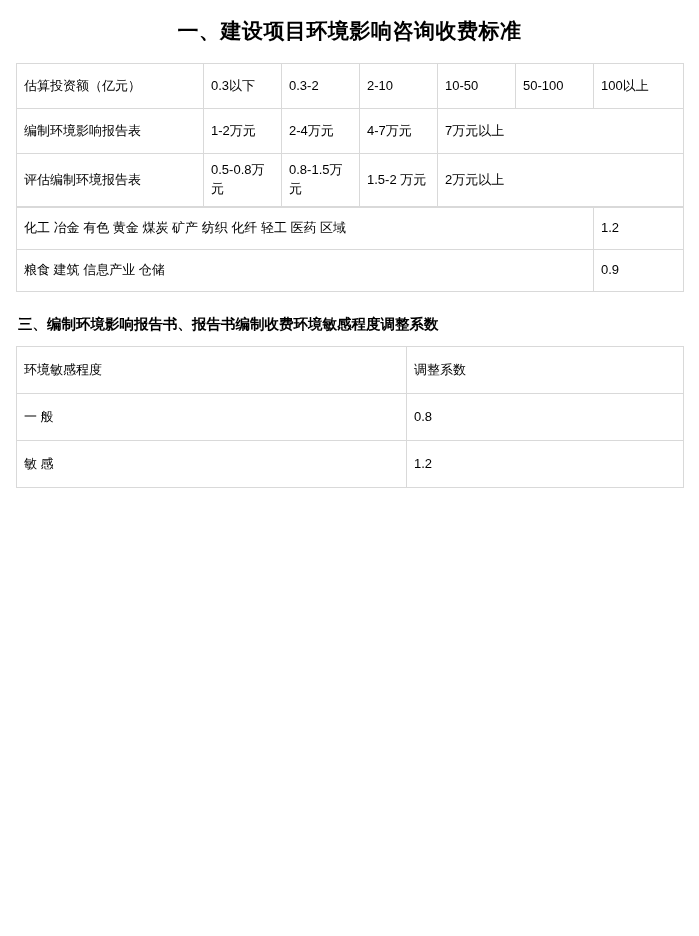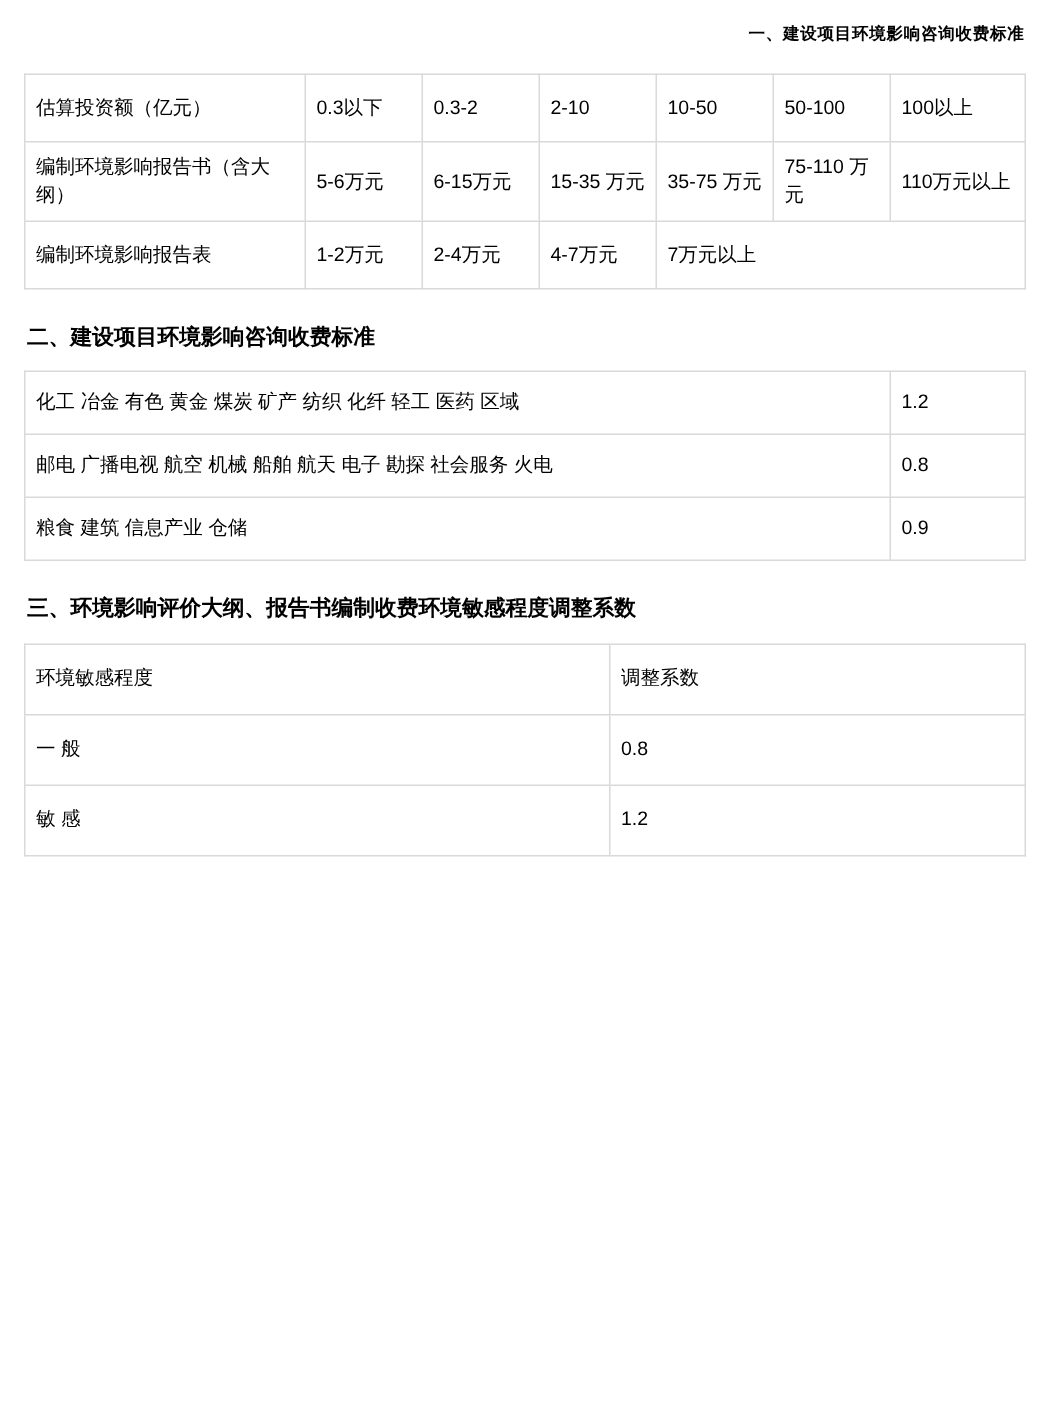--- a/index.html
+++ b/index.html
@@ -15,22 +15,22 @@
     -webkit-font-smoothing: antialiased;
   }
   .page {
     width: 699px;
     height: 936px;
     position: relative;
     box-sizing: border-box;
     padding: 0 16px;
   }
   .doc-title {
-    text-align: right;
-    font-size: 11px;
+    text-align: center;
+    font-size: 21px;
     font-weight: bold;
     letter-spacing: 0.5px;
     margin: 16px 0 18px 0;
     line-height: 1.4;
   }
   .section-heading {
     font-size: 14.5px;
     font-weight: bold;
     margin: 22px 0 12px 2px;
     line-height: 1.4;
@@ -89,62 +89,55 @@
       <tr>
         <td>估算投资额（亿元）</td>
         <td>0.3以下</td>
         <td>0.3-2</td>
         <td>2-10</td>
         <td>10-50</td>
         <td>50-100</td>
         <td>100以上</td>
       </tr>
       <tr>
-        <td>编制环境影响报告书（含大纲）</td>
-        <td>5-6万元</td>
-        <td>6-15万元</td>
-        <td>15-35 万元</td>
-        <td>35-75 万元</td>
-        <td>75-110 万元</td>
-        <td>110万元以上</td>
-      </tr>
-      <tr>
         <td>编制环境影响报告表</td>
         <td>1-2万元</td>
         <td>2-4万元</td>
         <td>4-7万元</td>
         <td colspan="3">7万元以上</td>
       </tr>
+      <tr>
+        <td>评估编制环境报告表</td>
+        <td>0.5-0.8万元</td>
+        <td>0.8-1.5万元</td>
+        <td>1.5-2 万元</td>
+        <td colspan="3">2万元以上</td>
+      </tr>
     </tbody>
   </table>
 
-  <div class="section-heading">二、建设项目环境影响咨询收费标准</div>
 
   <table id="table-industry">
     <colgroup>
       <col class="c0">
         <col class="c1">
     </colgroup>
     <tbody>
       <tr>
         <td>化工  冶金  有色  黄金  煤炭  矿产  纺织  化纤  轻工  医药  区域</td>
         <td>1.2</td>
       </tr>
       <tr>
-        <td>邮电  广播电视  航空  机械  船舶  航天  电子  勘探  社会服务  火电</td>
-        <td>0.8</td>
-      </tr>
-      <tr>
         <td>粮食  建筑  信息产业  仓储</td>
         <td>0.9</td>
       </tr>
     </tbody>
   </table>
 
-  <div class="section-heading">三、环境影响评价大纲、报告书编制收费环境敏感程度调整系数</div>
+  <div class="section-heading">三、编制环境影响报告书、报告书编制收费环境敏感程度调整系数</div>
 
   <table id="table-sensitivity">
     <colgroup>
       <col class="c0">
         <col class="c1">
     </colgroup>
     <tbody>
       <tr>
         <td>环境敏感程度</td>
         <td>调整系数</td>

